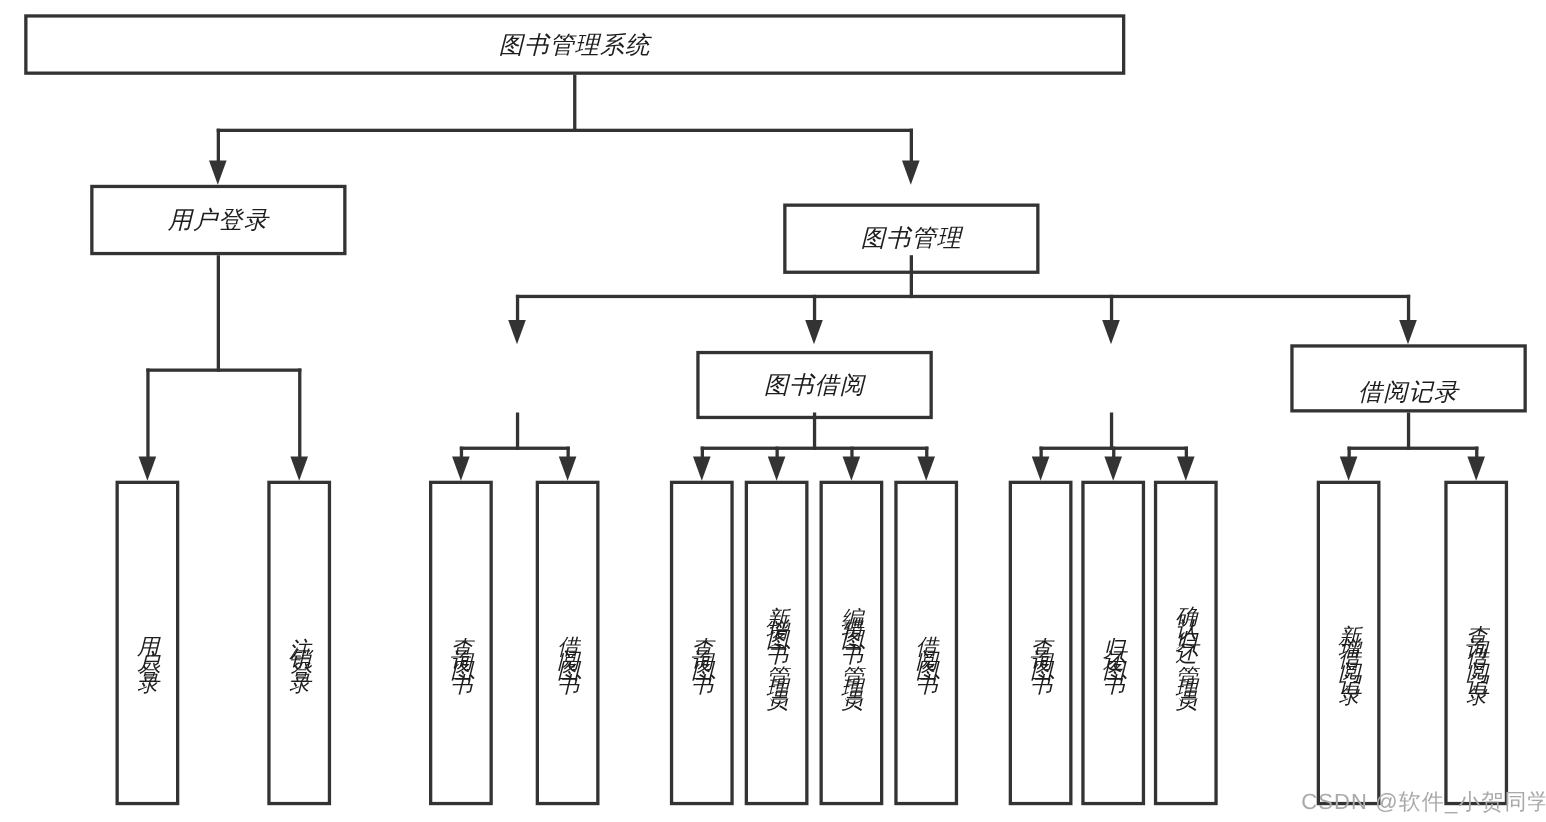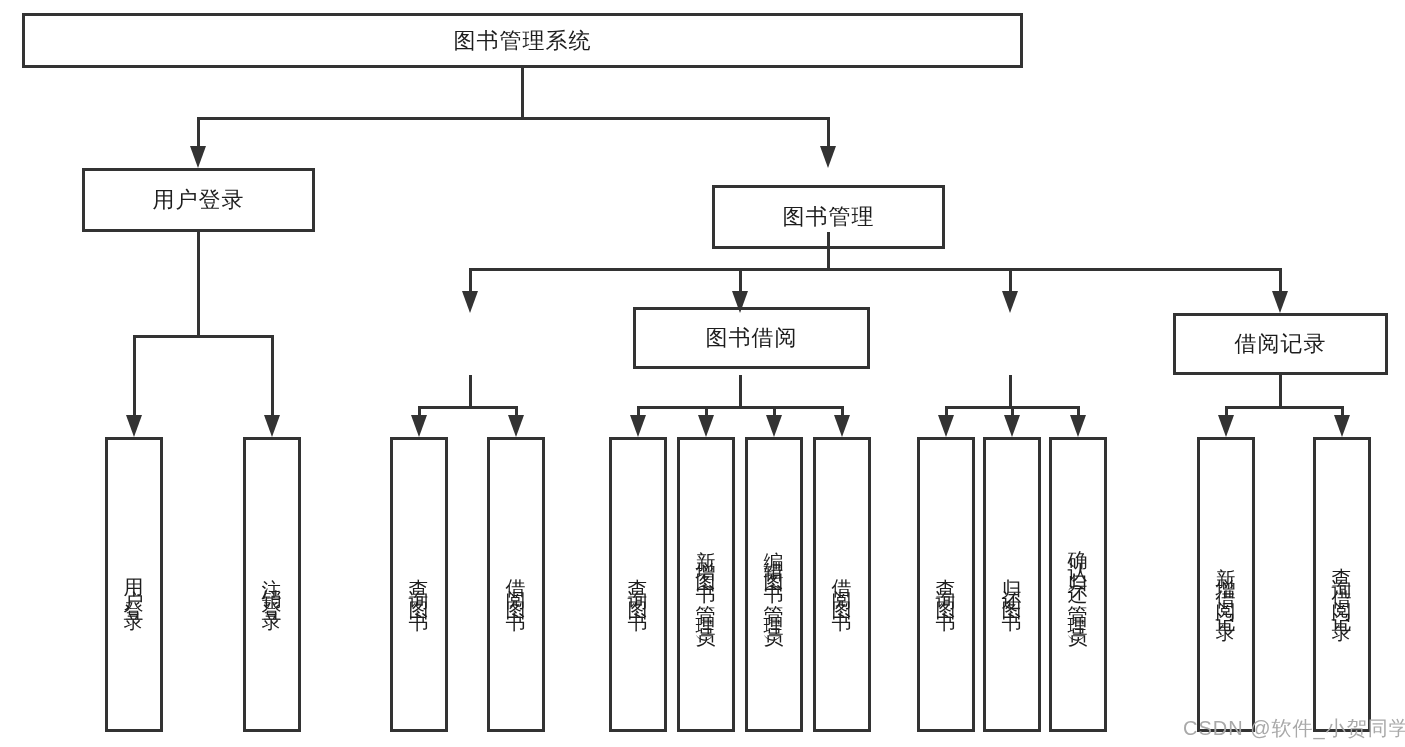--- a/index.html
+++ b/index.html
@@ -2,21 +2,21 @@
 <html><head>
 <meta charset="utf-8">
 <style>
   html,body{margin:0;padding:0;background:#ffffff;}
   .stage{
     position:relative;width:1405px;height:747px;background:#ffffff;
     font-family:"Liberation Sans","DejaVu Sans",sans-serif;overflow:hidden;
   }
   .box{
     position:absolute;box-sizing:border-box;border:3px solid #333333;background:#ffffff;
-    display:flex;align-items:center;justify-content:center;color:#1d1d1d;
+    display:flex;align-items:center;justify-content:center;color:#1d1d1d;font-style:italic;
   }
   .hbox{font-size:22px;letter-spacing:1px;}
   .vbox .vtext{
     writing-mode:vertical-rl;text-orientation:mixed;
     font-size:20px;letter-spacing:11px;line-height:1.1;
   }
   .hline{position:absolute;height:3px;background:#333333;}
   .vline{position:absolute;width:3px;background:#333333;}
   .arrow{
     position:absolute;width:0;height:0;
@@ -37,24 +37,24 @@
     <span>图书管理系统</span>
   </div>
 
   <div class="box hbox" style="left:82px;top:168px;width:233px;height:64px;">
     <span>用户登录</span>
   </div>
   <div class="box hbox" style="left:712px;top:168px;width:233px;height:64px;margin-top:17px;">
     <span>图书管理</span>
   </div>
 
-  <div class="box hbox" style="left:633px;top:307px;width:237px;height:62px;">
+  <div class="box hbox" style="left:633px;top:319px;width:215px;height:62px;">
     <span>图书借阅</span>
   </div>
-  <div class="box hbox" style="left:1173px;top:313px;width:215px;height:62px;">
+  <div class="box hbox" style="left:1173px;top:313px;width:215px;height:62px;align-items:flex-end;">
     <span>借阅记录</span>
   </div>
 
   <div class="box vbox" style="left:105px;top:437px;width:58px;height:295px;">
     <span class="vtext">用户登录</span>
   </div>
   <div class="box vbox" style="left:243px;top:437px;width:58px;height:295px;">
     <span class="vtext">注销登录</span>
   </div>
 

